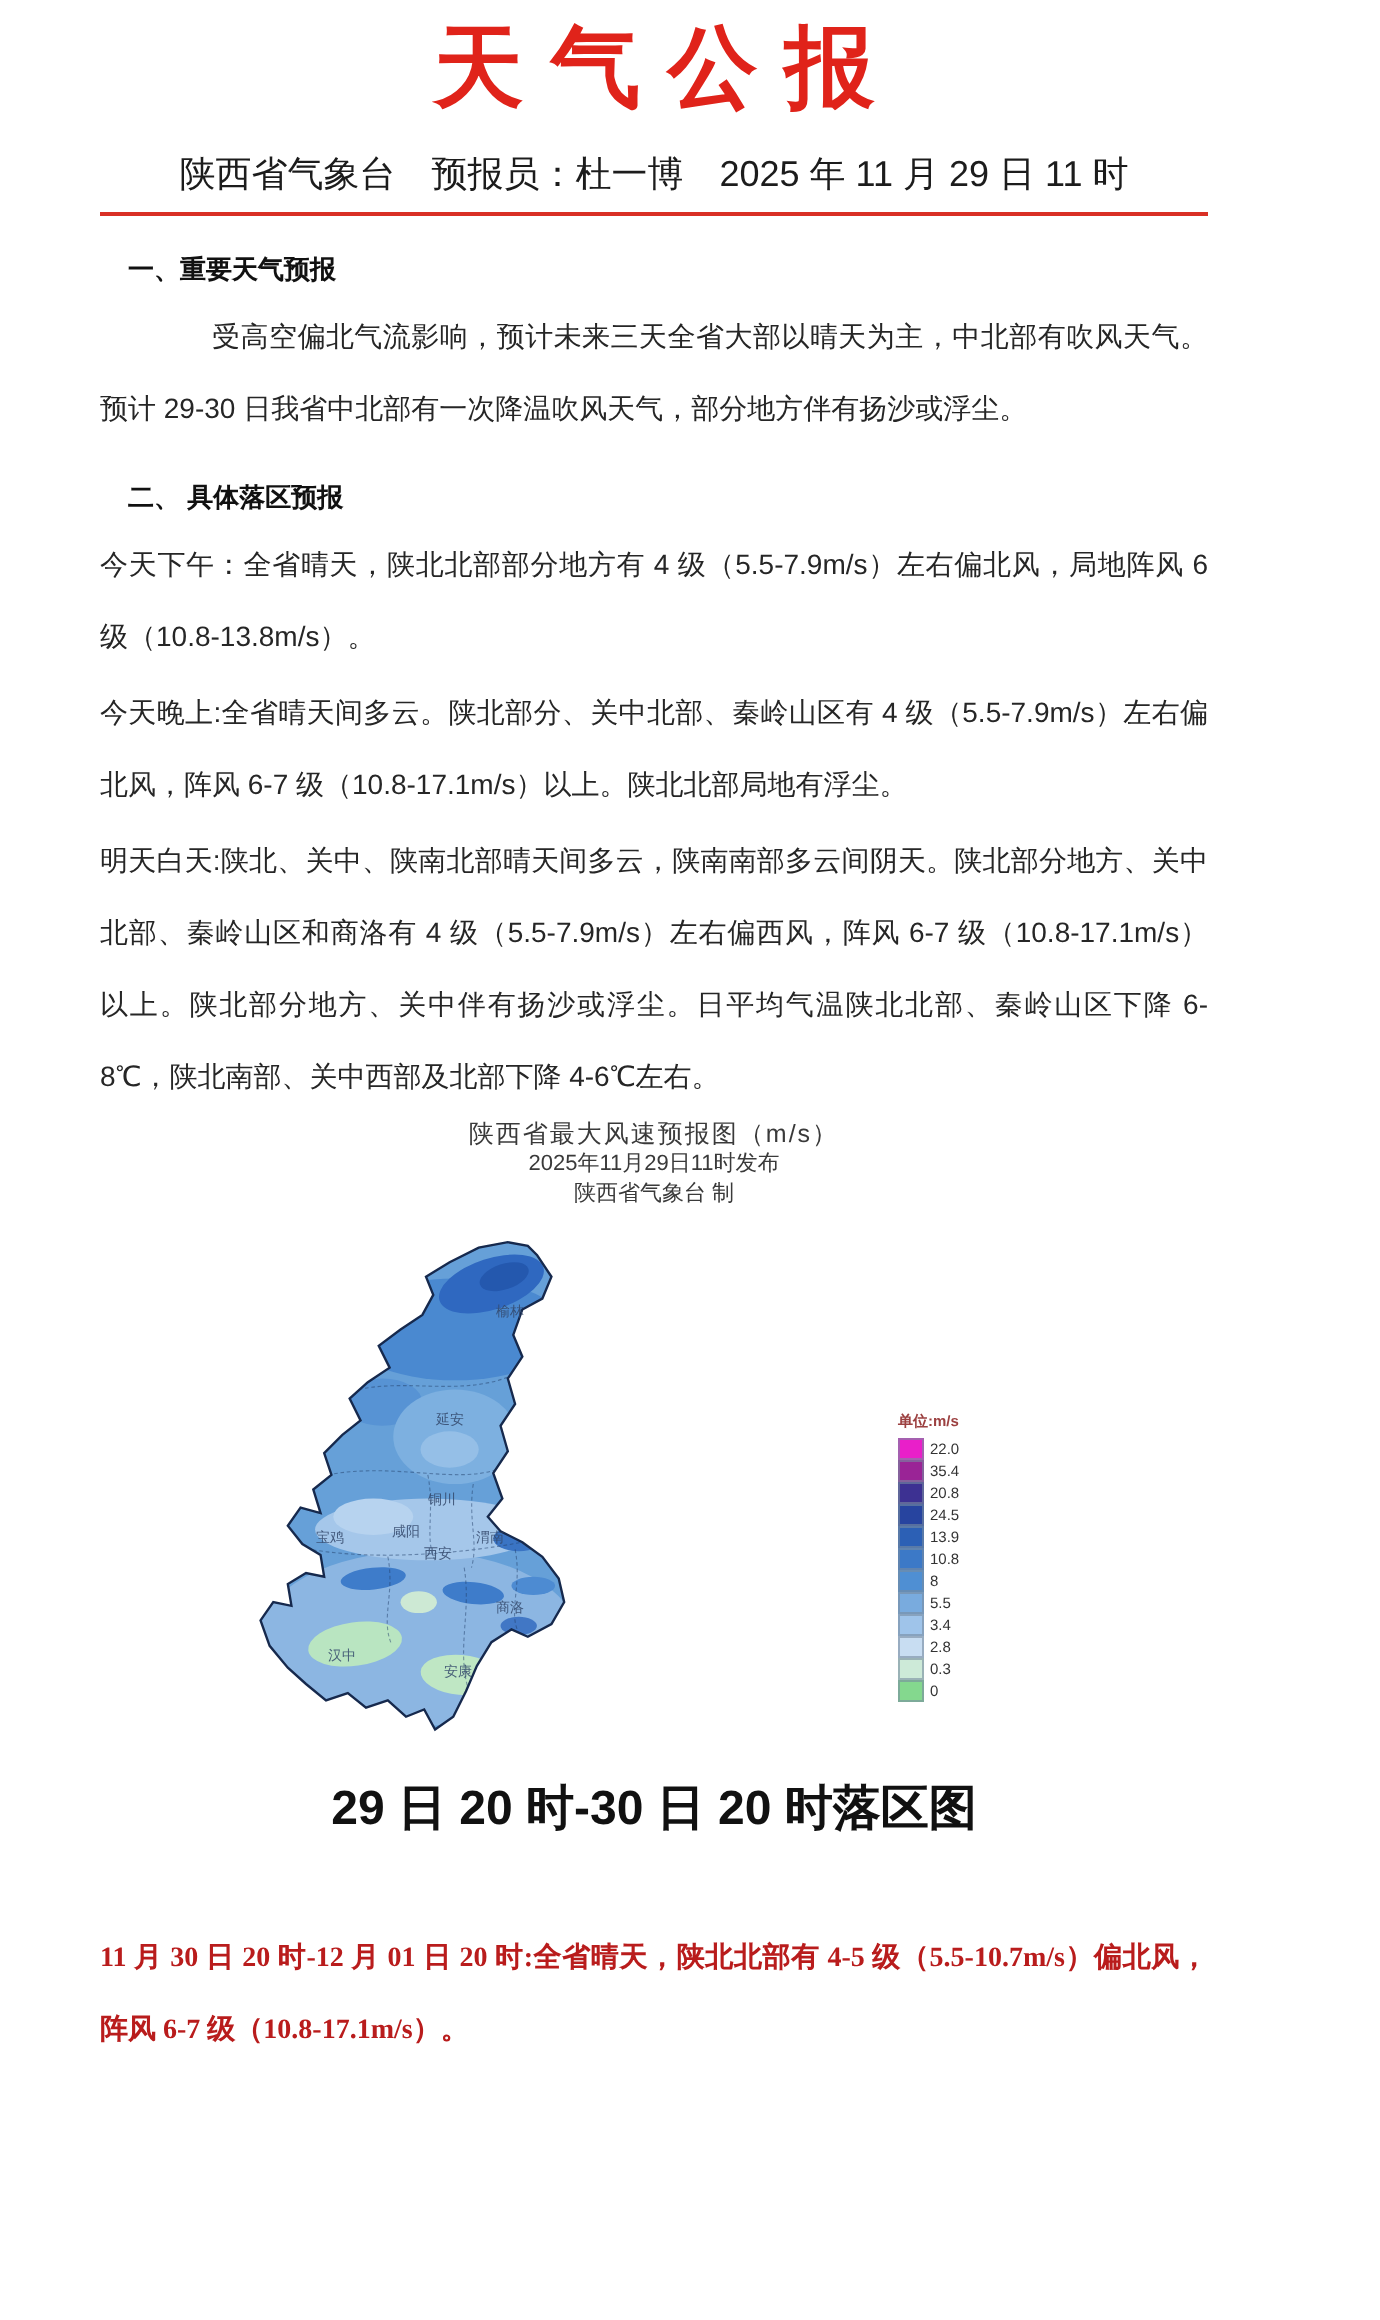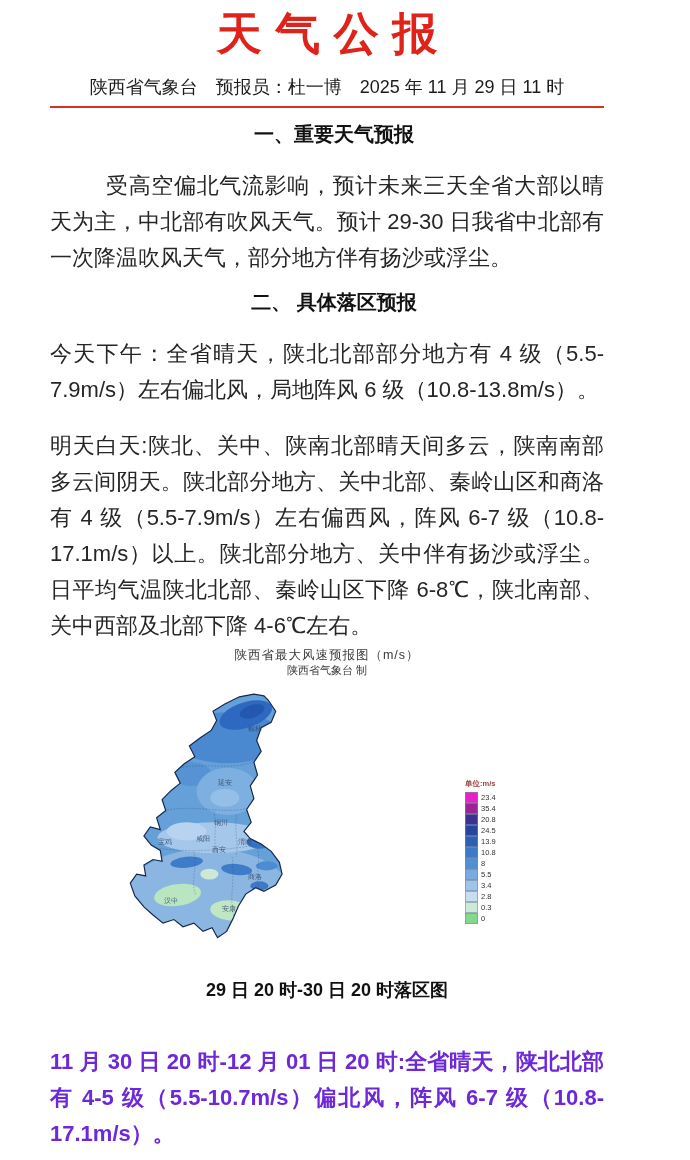--- a/index.html
+++ b/index.html
@@ -17,68 +17,70 @@
     letter-spacing:.30em;text-indent:.30em;
     line-height:1.25;margin:2px 0 0 0;
   }
   .subtitle{
     margin-top:13px;text-align:center;
     font-size:18px;font-weight:normal;color:#1c1c1c;
     padding-bottom:7px;
     border-bottom:2px solid var(--underline-red,#d93025);
   }
   .h-sec{
-    font-size:20px;font-weight:bold;color:#111;
-    margin:13px 0 0 14px;line-height:27px;text-align:center;
+    font-size:13px;font-weight:bold;color:#111;
+    margin:13px 0 0 14px;line-height:27px;
   }
   p.body{
-    font-size:22px;line-height:36px;text-align:justify;
-    margin:20px 0 0 0;color:#262626;font-weight:500;
+    font-size:14px;line-height:36px;text-align:justify;
+    margin:2px 0 0 0;color:#262626;font-weight:500;
   }
   p.indent{text-indent:56px;}
 
   .figure{margin-top:4px;text-align:center;}
   .map-titles{font-size:11px;color:#3a3a3a;line-height:15px;}
   .map-titles .t1{font-size:12.5px;letter-spacing:1px;}
   .map-wrap{position:relative;width:420px;height:270px;margin:3px auto 0 auto;}
   .map-canvas{position:absolute;left:6px;top:0;width:200px;height:268px;}
   .map-canvas svg{width:100%;height:100%;display:block;}
   .city-label{
     position:absolute;transform:translate(-50%,-50%);
     font-size:7px;color:#33486b;white-space:nowrap;opacity:.85;
   }
-  .legend{position:absolute;left:348px;top:98px;text-align:left;}
+  .legend{position:absolute;left:332px;top:98px;text-align:left;}
   .legend-title{font-size:7.5px;color:#9c4040;margin-bottom:3px;font-weight:bold;}
   .legend-row{display:flex;align-items:center;height:11px;}
   .legend-swatch{width:13px;height:11px;display:inline-block;box-sizing:border-box;border:0.5px solid rgba(120,140,160,.6);}
   .legend-label{font-size:7.5px;margin-left:3px;color:#333;}
-  .caption{font-size:18px;font-weight:bold;color:#111;margin-top:27px;}
+  .caption{font-size:24px;font-weight:bold;color:#111;margin-top:10px;}
 
   .footer{margin-top:42px;}
-  .footer p.body{font-weight:bold;color:#6d28d9;}
+  .footer p.body{font-weight:bold;color:#b91c1c;font-family:Liberation Serif, serif;}
 </style>
 </head>
 <body>
 
 <div class="page">
 
   <h1 class="doc-title">天气公报</h1>
 
   <div class="subtitle">陕西省气象台　预报员：杜一博　2025 年 11 月 29 日 11 时</div>
 
   <div class="h-sec">一、重要天气预报</div>
   <p class="body indent">受高空偏北气流影响，预计未来三天全省大部以晴天为主，中北部有吹风天气。预计 29-30 日我省中北部有一次降温吹风天气，部分地方伴有扬沙或浮尘。</p>
 
   <div class="h-sec">二、 具体落区预报</div>
   <p class="body">今天下午：全省晴天，陕北北部部分地方有 4 级（5.5-7.9m/s）左右偏北风，局地阵风 6 级（10.8-13.8m/s）。</p>
+  <p class="body">今天晚上:全省晴天间多云。陕北部分、关中北部、秦岭山区有 4 级（5.5-7.9m/s）左右偏北风，阵风 6-7 级（10.8-17.1m/s）以上。陕北北部局地有浮尘。</p>
   <p class="body">明天白天:陕北、关中、陕南北部晴天间多云，陕南南部多云间阴天。陕北部分地方、关中北部、秦岭山区和商洛有 4 级（5.5-7.9m/s）左右偏西风，阵风 6-7 级（10.8-17.1m/s）以上。陕北部分地方、关中伴有扬沙或浮尘。日平均气温陕北北部、秦岭山区下降 6-8℃，陕北南部、关中西部及北部下降 4-6℃左右。</p>
 
   <div class="figure">
     <div class="map-titles">
       <div class="t1">陕西省最大风速预报图（m/s）</div>
+      <div>2025年11月29日11时发布</div>
       <div>陕西省气象台 制</div>
     </div>
 
     <div class="map-wrap">
       <div class="map-canvas">
         <svg viewBox="0 0 220 280" xmlns="http://www.w3.org/2000/svg">
           <defs>
             <clipPath id="prov">
               <path d="M160,14 L168,26 L163,38 L152,44 L147,58 L152,70 L144,82 L148,96 L140,108 L144,122 L136,134 L141,148 L133,158 L140,166 L152,172 L163,180 L172,192 L175,205 L168,217 L155,224 L146,220 L135,227 L127,240 L121,254 L114,268 L104,275 L98,264 L88,268 L78,259 L66,263 L56,255 L44,259 L33,250 L23,241 L13,229 L8,215 L15,205 L25,207 L23,195 L33,189 L43,191 L41,179 L31,173 L23,163 L30,153 L41,156 L37,143 L47,135 L43,123 L53,113 L63,105 L57,93 L67,84 L79,76 L73,64 L85,55 L97,47 L103,36 L99,26 L112,18 L128,10 L144,7 L155,9 Z"></path>
             </clipPath>
@@ -127,21 +129,21 @@
             <span class="city-label" style="left: 24%; top: 82%;">汉中</span>
             <span class="city-label" style="left: 53%; top: 85%;">安康</span>
           </div>
       </div>
 
       <div class="legend">
         <div class="legend-title">单位:m/s</div>
         <div>
             <div class="legend-row">
               <span class="legend-swatch" style="background: rgb(233, 31, 201);"></span>
-              <span class="legend-label">23.4</span>
+              <span class="legend-label">22.0</span>
             </div>
             <div class="legend-row">
               <span class="legend-swatch" style="background: rgb(154, 36, 150);"></span>
               <span class="legend-label">35.4</span>
             </div>
             <div class="legend-row">
               <span class="legend-swatch" style="background: rgb(61, 49, 146);"></span>
               <span class="legend-label">20.8</span>
             </div>
             <div class="legend-row">

